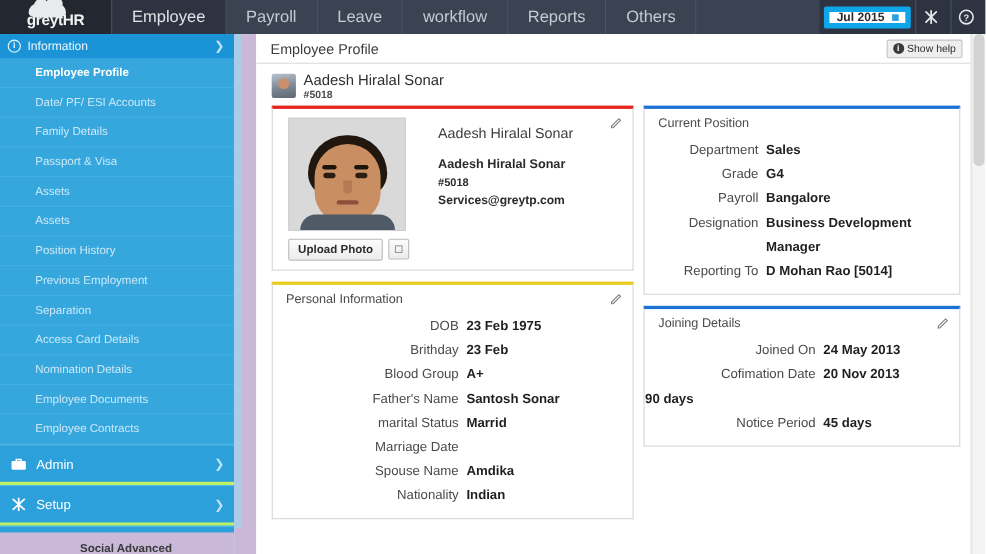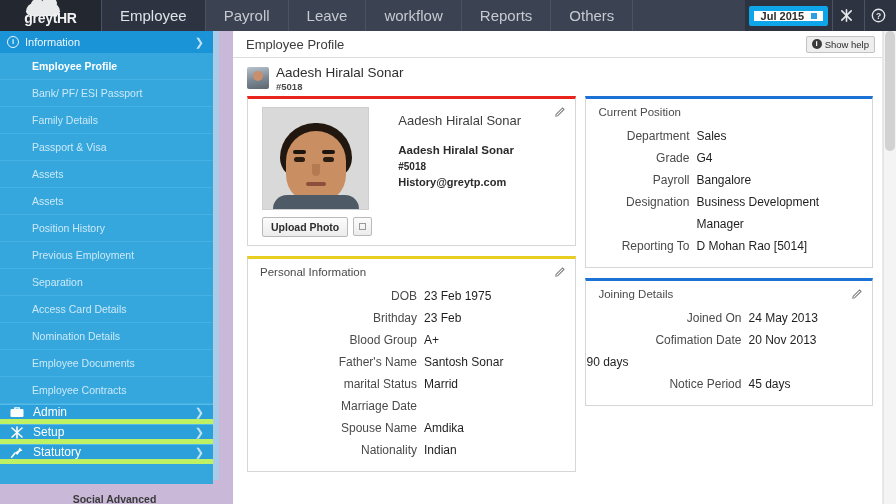--- a/index.html
+++ b/index.html
@@ -114,26 +114,26 @@
     background: #35a7dd; color: #ffffff; font-weight: bold;
   }
   .sb-item.selected:after {
     content: ""; position: absolute; right: -11px; top: 0;
     width: 0; height: 0;
     border-top: 13.5px solid transparent;
     border-bottom: 13.5px solid transparent;
     border-left: 11px solid #35a7dd;
   }
   .sb-section {
-    height: 20px;
+    height: 37px;
     display: flex; align-items: center;
     padding-left: 9px;
     color: #ffffff; font-size: 12px;
     background: #2ca0da;
-    border-bottom: 5px solid #bef264;
+    border-bottom: 3px solid #bef264;
     border-top: 1px solid #55bbe8;
     cursor: pointer; position: relative;
   }
   .sb-section .sec-ico {
     width: 16px; margin-right: 8px;
     display: flex; align-items: center; justify-content: center;
     color: #ffffff;
   }
   .sb-strip {
     position: absolute; top: 31px; left: 213px;
@@ -279,21 +279,21 @@
   .pi-name { font-size: 11.5px; font-weight: bold; color: #2b2b2b; line-height: 1.5; }
   .pi-id   { font-size: 10px; font-weight: bold; color: #2b2b2b; line-height: 1.5; }
   .pi-mail { font-size: 11px; font-weight: bold; color: #2b2b2b; line-height: 1.5; }
 
   
   .fields { padding: 2px 0 10px 0; }
   .frow { display: flex; font-size: 12px; line-height: 22px; }
   .flabel {
     color: #4a4a4a; text-align: right; padding-right: 7px;
   }
-  .fvalue { color: #1f1f1f; font-weight: normal; }
+  .fvalue { color: #1f1f1f; font-weight: bold; }
 
   
   .card-personal .flabel { width: 176px; }
   .card-position .flabel { width: 110px; }
   .card-joining  .flabel { width: 162px; }
 
   .card-position .fvalue.wrap { max-width: 168px; }
 
   
   .scroll-gutter {
@@ -367,21 +367,21 @@
     <div class="sb-header">
       <span class="ico">i</span>
       <span>Information</span>
       <span class="sb-chev">❯</span>
     </div>
 
     <div class="sb-item selected">
         <span>Employee Profile</span>
       </div>
     <div class="sb-item">
-        <span>Bank/ PF/ ESI Passport</span>
+        <span>Date/ PF/ ESI Accounts</span>
       </div>
     <div class="sb-item">
         <span>Family Details</span>
       </div>
     <div class="sb-item">
         <span>Passport &amp; Visa</span>
       </div>
     <div class="sb-item">
         <span>Assets</span>
       </div>
@@ -497,21 +497,21 @@
                 <div class="btn-upload">Upload Photo</div>
                 <div class="btn-sq">
                     <i></i>
                   </div>
               </div>
             </div>
             <div class="profile-info">
               <div class="pi-title">Aadesh Hiralal Sonar</div>
               <div class="pi-name">Aadesh Hiralal Sonar</div>
               <div class="pi-id">#5018</div>
-              <div class="pi-mail">History@greytp.com</div>
+              <div class="pi-mail">Services@greytp.com</div>
             </div>
           </div>
           <div class="pencil">
             <svg width="11" height="11" viewBox="0 0 12 12">
                 <path d="M1.2 9.2 L8.3 2.1 L9.9 3.7 L2.8 10.8 L0.9 11.1 Z" fill="none" stroke="#7a7a7a" stroke-width="1.1"></path>
               </svg>
           </div>
         </div>
 
         <div class="card card-personal" style="border-top-color:#e8cf1f;">

